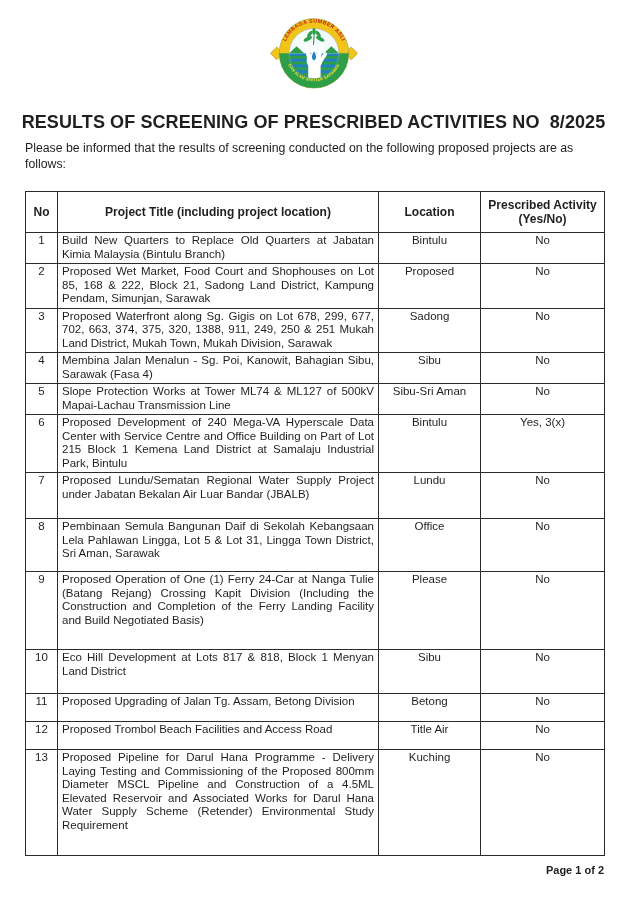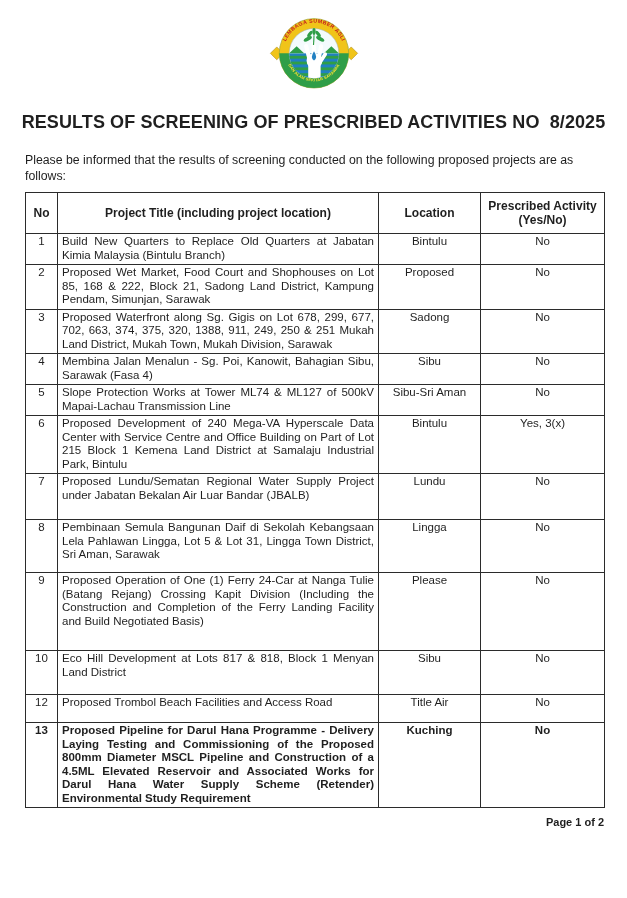--- a/index.html
+++ b/index.html
@@ -17,28 +17,28 @@
   .doc-title {
     margin: 14px 0 0;
     text-align: center;
     font-size: 18px;
     font-weight: bold;
     letter-spacing: 0.1px;
     white-space: pre-wrap;
   }
 
   .intro {
-    margin: 20px 20px 0 25px;
+    margin: 8px 20px 0 25px;
     width: 584px;
     font-size: 12.3px;
     line-height: 15.5px;
   }
 
   table.results {
-    margin: 8px 0 0 25px;
+    margin: 19px 0 0 25px;
     width: 579px;
     border-collapse: collapse;
     table-layout: fixed;
   }
   table.results th, table.results td {
     border: 1px solid var(--border, #2b2b2b);
     vertical-align: top;
     overflow: hidden;
   }
   table.results th {
@@ -58,21 +58,21 @@
   td.cell-no { text-align: center; }
   td.cell-title { text-align: justify; padding: 1px 6px 2px; }
   td.cell-location, td.cell-prescribed { text-align: center; }
 
   
   tbody tr:nth-child(7) td  { height: 42px; }
   tbody tr:nth-child(8) td  { height: 49px; }
   tbody tr:nth-child(9) td  { height: 74px; }
   tbody tr:nth-child(10) td { height: 40px; }
   tbody tr:nth-child(11) td { height: 24px; }
-  tbody tr:nth-child(12) td { height: 24px; font-weight: bold; }
+  tbody tr:nth-child(12) td { height: 24px; }
   tbody tr:nth-child(13) td { height: 102px; }
 
   .page-footer {
     margin: 8px 23px 0 0;
     text-align: right;
     font-size: 11px;
     font-weight: bold;
   }
 </style>
 </head>
@@ -195,36 +195,42 @@
         </tr>
         <tr>
           <td class="cell-no">7</td>
           <td class="cell-title">Proposed Lundu/Sematan Regional Water Supply Project under Jabatan Bekalan Air Luar Bandar (JBALB)</td>
           <td class="cell-location">Lundu</td>
           <td class="cell-prescribed">No</td>
         </tr>
         <tr>
           <td class="cell-no">8</td>
           <td class="cell-title">Pembinaan Semula Bangunan Daif di Sekolah Kebangsaan Lela Pahlawan Lingga, Lot 5 &amp; Lot 31, Lingga Town District, Sri Aman, Sarawak</td>
-          <td class="cell-location">Lingga</td>
+          <td class="cell-location">Office</td>
           <td class="cell-prescribed">No</td>
         </tr>
         <tr>
           <td class="cell-no">9</td>
           <td class="cell-title">Proposed Operation of One (1) Ferry 24-Car at Nanga Tulie (Batang Rejang) Crossing Kapit Division (Including the Construction and Completion of the Ferry Landing Facility and Build Negotiated Basis)</td>
           <td class="cell-location">Please</td>
           <td class="cell-prescribed">No</td>
         </tr>
         <tr>
           <td class="cell-no">10</td>
           <td class="cell-title">Eco Hill Development at Lots 817 &amp; 818, Block 1 Menyan Land District</td>
           <td class="cell-location">Sibu</td>
           <td class="cell-prescribed">No</td>
         </tr>
         <tr>
+          <td class="cell-no">11</td>
+          <td class="cell-title">Proposed Upgrading of Jalan Tg. Assam, Betong Division</td>
+          <td class="cell-location">Betong</td>
+          <td class="cell-prescribed">No</td>
+        </tr>
+        <tr>
           <td class="cell-no">12</td>
           <td class="cell-title">Proposed Trombol Beach Facilities and Access Road</td>
           <td class="cell-location">Title Air</td>
           <td class="cell-prescribed">No</td>
         </tr>
         <tr>
           <td class="cell-no">13</td>
           <td class="cell-title">Proposed Pipeline for Darul Hana Programme - Delivery Laying Testing and Commissioning of the Proposed 800mm Diameter MSCL Pipeline and Construction of a 4.5ML Elevated Reservoir and Associated Works for Darul Hana Water Supply Scheme (Retender) Environmental Study Requirement</td>
           <td class="cell-location">Kuching</td>
           <td class="cell-prescribed">No</td>

